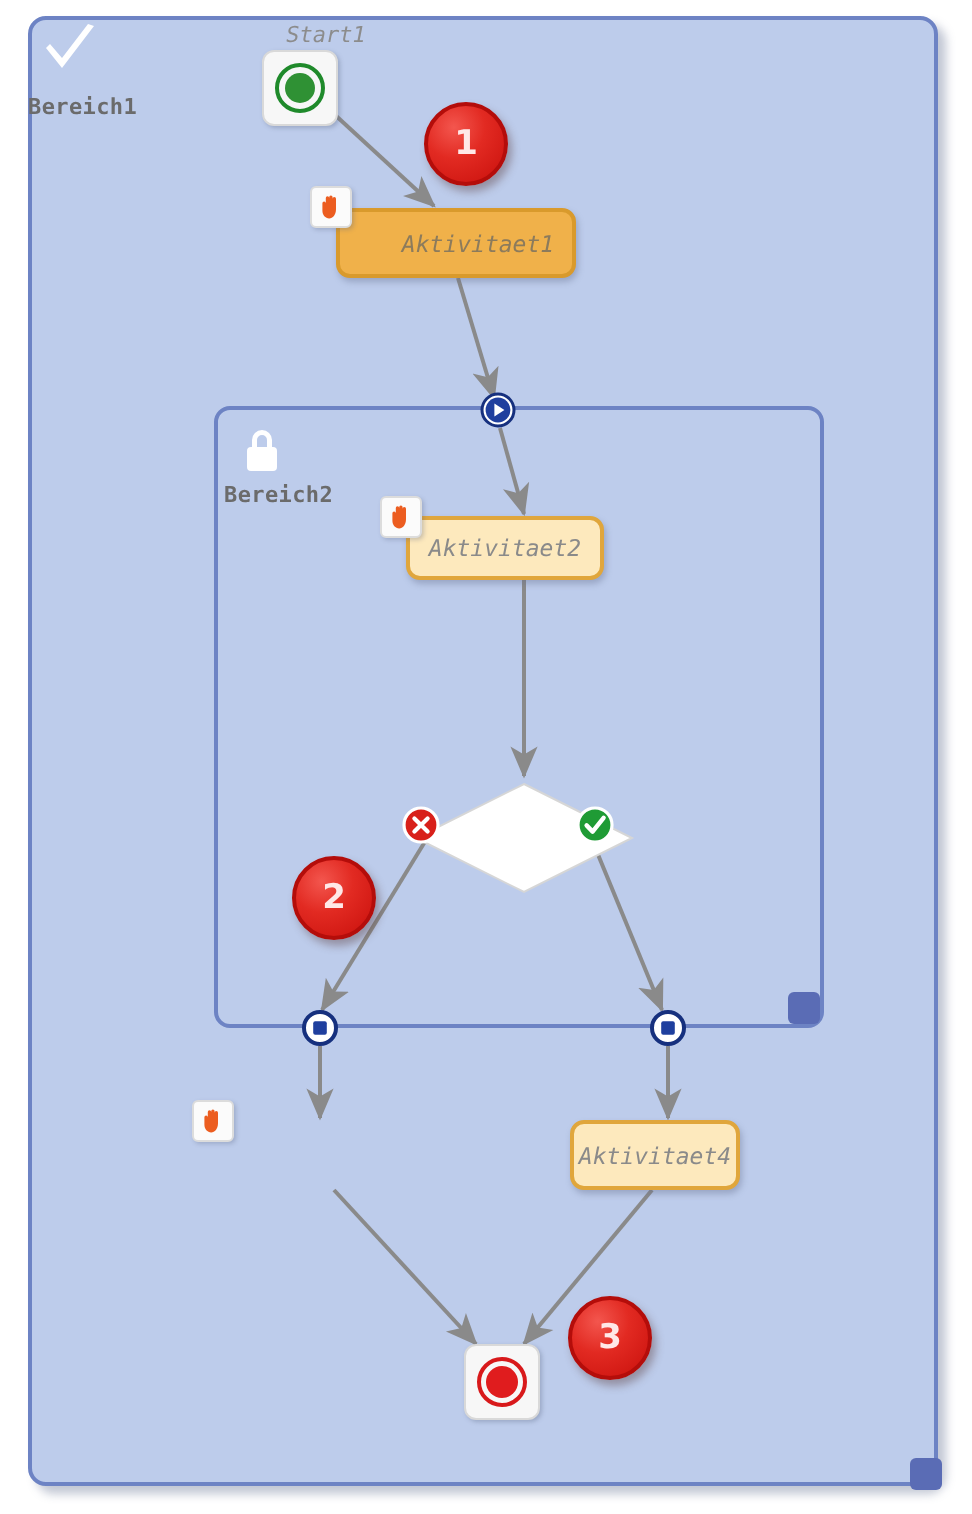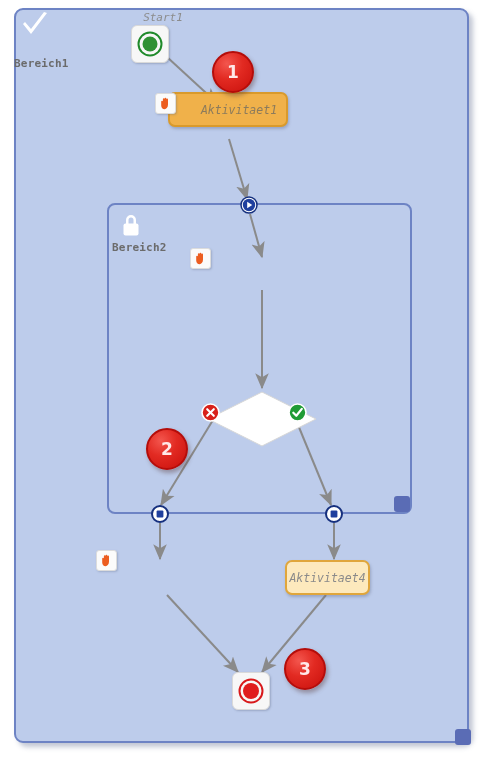--- a/index.html
+++ b/index.html
@@ -166,21 +166,21 @@
 </head>
 <body>
 
 <div id="canvas">
 
   <div class="region" id="region-bereich1"></div>
 
   <svg class="check-icon" viewBox="0 0 30 30">
     <path d="M3 13 L11 23 L27 2 L24 1 L11 18 L5 11 Z" fill="#ffffff"></path>
   </svg>
-  <div class="region-label" style="left:14px; top:57px;">Bereich1</div>
+  <div class="region-label" style="left:14px; top:47px;">Bereich1</div>
 
   <div class="resize-handle" style="left:455px; top:729px;"></div>
 
   <div class="region" id="region-bereich2"></div>
 
   <svg class="lock-icon" style="left:120px; top:213px;" viewBox="0 0 22 26">
     <path d="M6 11 L6 7 A5 5 0 0 1 16 7 L16 11 L13.5 11 L13.5 7 A2.5 2.5 0 0 0 8.5 7 L8.5 11 Z" fill="#ffffff"></path>
     <rect x="3.5" y="10.5" width="15" height="12" rx="2" fill="#ffffff"></rect>
   </svg>
   <div class="region-label" style="left:112px; top:241px;">Bereich2</div>
@@ -216,37 +216,40 @@
   </svg>
 
   <div class="node-label" style="left:103px; top:11px; width:120px;font-style:italic;">Start1</div>
   <div class="terminal-tile" style="left:131px; top:25px;">
     <svg width="36" height="36" viewBox="0 0 36 36">
       <circle cx="18" cy="18" r="11.5" fill="none" stroke="#1f8a2b" stroke-width="2"></circle>
       <circle cx="18" cy="18" r="7.5" fill="#2f9134"></circle>
     </svg>
   </div>
 
-  <div class="activity selected" style="left:168px; top:92px; width:120px; height:35px;padding-left:22px;">
+  <div class="activity selected" style="left:168px; top:104px; width:120px; height:35px;padding-left:22px;">
     <span class="act-text">Aktivitaet1</span>
   </div>
   <div class="hand-badge" style="left:155px; top:93px;">
     <svg width="13" height="13" viewBox="0 0 13 13">
       <path d="M2.2 7.3 L2.2 4.6 A0.85 0.85 0 0 1 3.9 4.6 L3.9 2.0 A0.85 0.85 0 0 1 5.6 2.0 L5.6 1.6 A0.85 0.85 0 0 1 7.3 1.6 L7.3 2.4 A0.85 0.85 0 0 1 9.0 2.4 L9.0 7.6 C9.0 10.4 7.4 12.2 5.6 12.2 C3.7 12.2 2.2 10.6 2.2 8.4 Z" fill="#ec5d20"></path>
     </svg>
   </div>
 
   <div class="port" style="left:240px; top:196px;">
     <svg width="18" height="18" viewBox="0 0 18 18">
       <circle cx="9" cy="9" r="8" fill="#ffffff" stroke="#16307e" stroke-width="1.5"></circle>
       <circle cx="9" cy="9" r="6.2" fill="#1f3f9e"></circle>
       <path d="M7.2 5.8 L12.2 9 L7.2 12.2 Z" fill="#ffffff"></path>
     </svg>
   </div>
 
+  <div class="activity normal" style="left:203px; top:258px; width:99px; height:32px;">
+    <span class="act-text">Aktivitaet2</span>
+  </div>
   <div class="hand-badge" style="left:190px; top:248px;">
     <svg width="13" height="13" viewBox="0 0 13 13">
       <path d="M2.2 7.3 L2.2 4.6 A0.85 0.85 0 0 1 3.9 4.6 L3.9 2.0 A0.85 0.85 0 0 1 5.6 2.0 L5.6 1.6 A0.85 0.85 0 0 1 7.3 1.6 L7.3 2.4 A0.85 0.85 0 0 1 9.0 2.4 L9.0 7.6 C9.0 10.4 7.4 12.2 5.6 12.2 C3.7 12.2 2.2 10.6 2.2 8.4 Z" fill="#ec5d20"></path>
     </svg>
   </div>
 
   <div class="diamond-wrap" style="left:206px; top:390px;">
     <svg width="112" height="58" viewBox="0 0 112 58">
       <polygon points="56,2 110,29 56,56 2,29" fill="#ffffff" stroke="#d6d6d6" stroke-width="1"></polygon>
     </svg>

